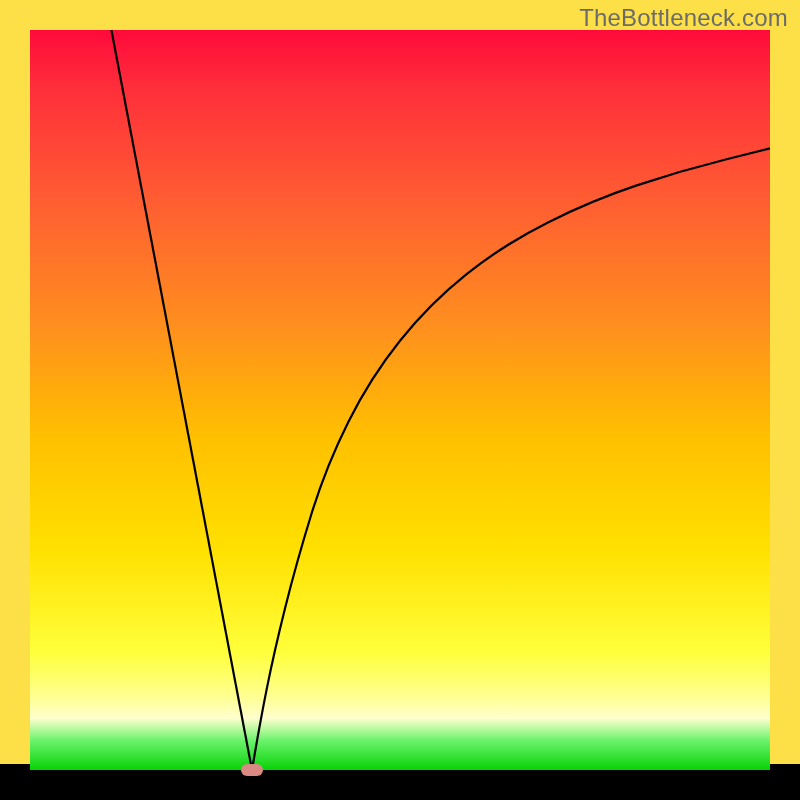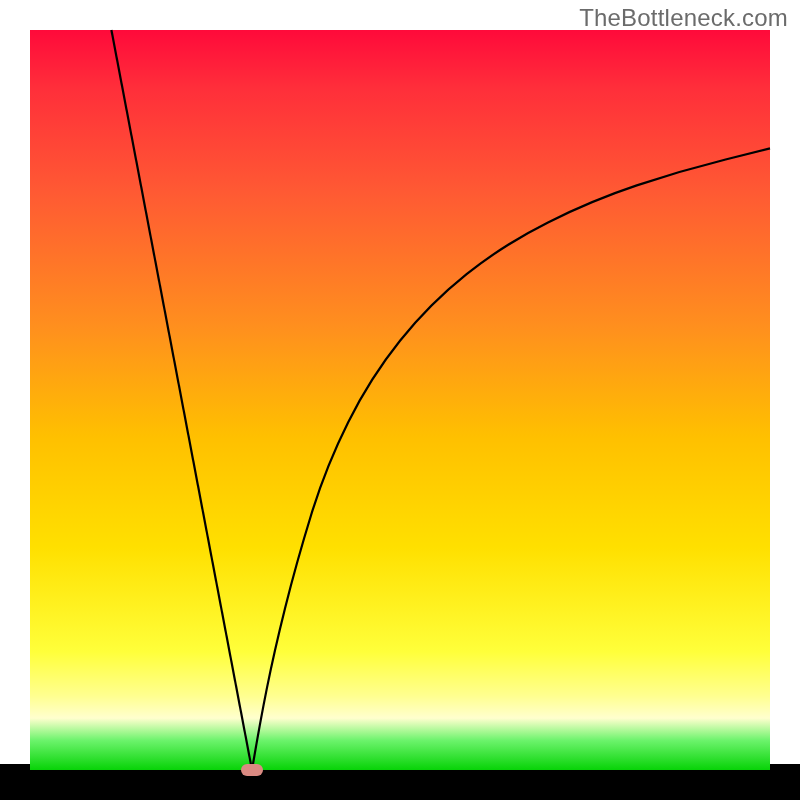--- a/index.html
+++ b/index.html
@@ -10,21 +10,21 @@
     background: #000;
     overflow: hidden;
     font-family: Arial, Helvetica, sans-serif;
   }
   .frame {
     position: absolute;
     top: 0;
     left: 0;
     width: 800px;
     height: 764px;
-    background: #ffffff;
+    background: #fde047;
   }
   .plot-area {
     position: absolute;
     top: 30px;
     left: 30px;
     width: 740px;
     height: 740px;
     background: linear-gradient(
       to bottom,
       #ff0a3a 0%,

